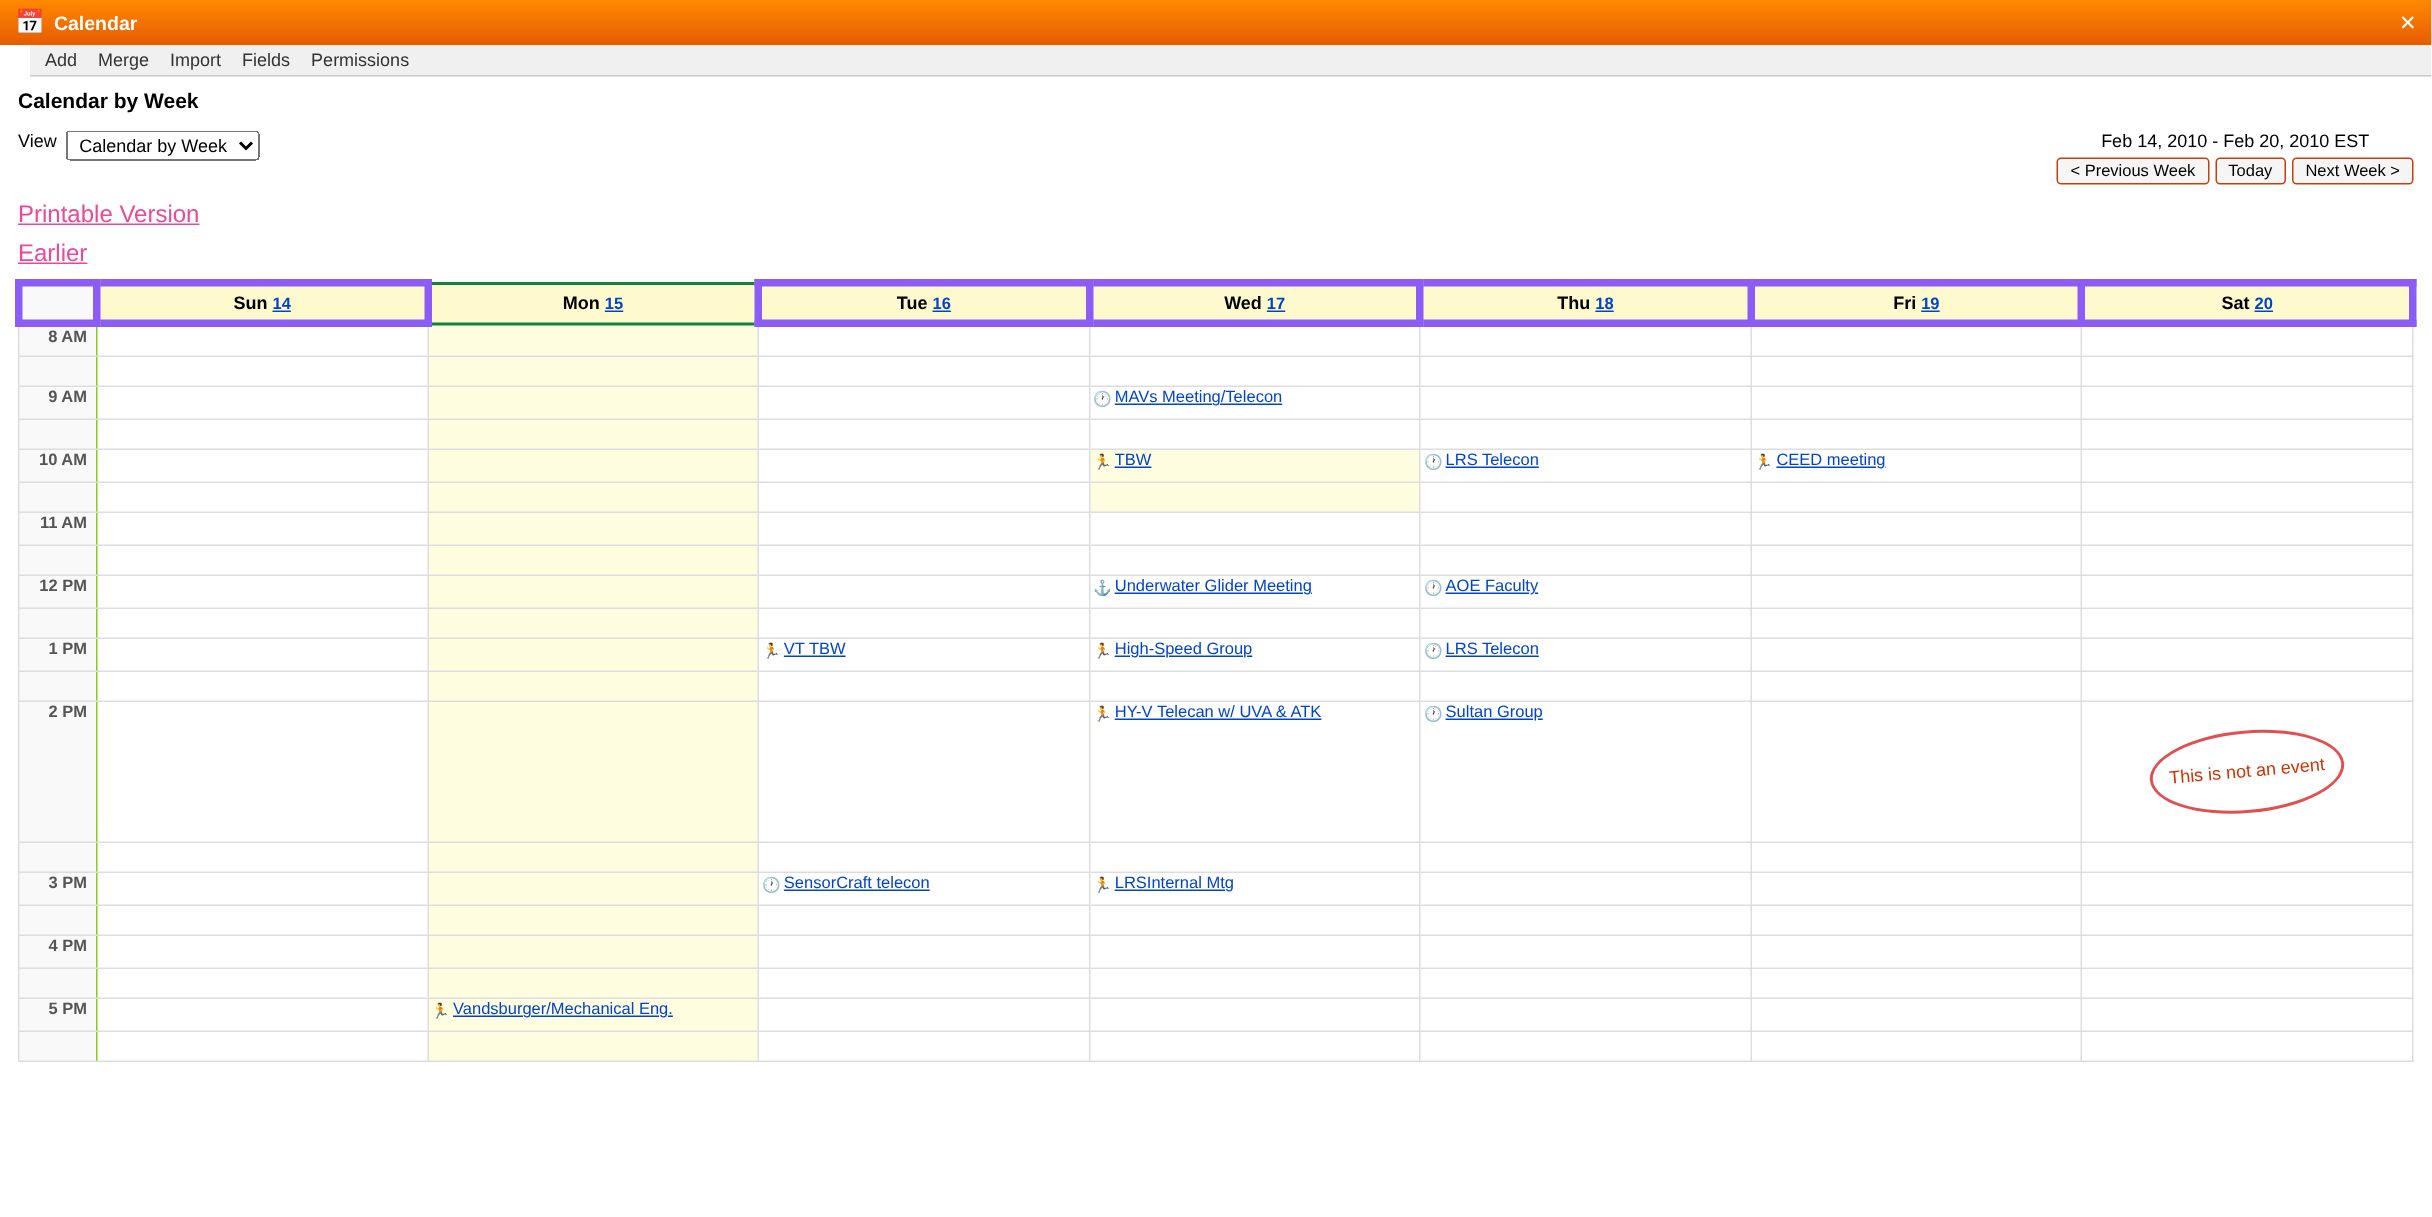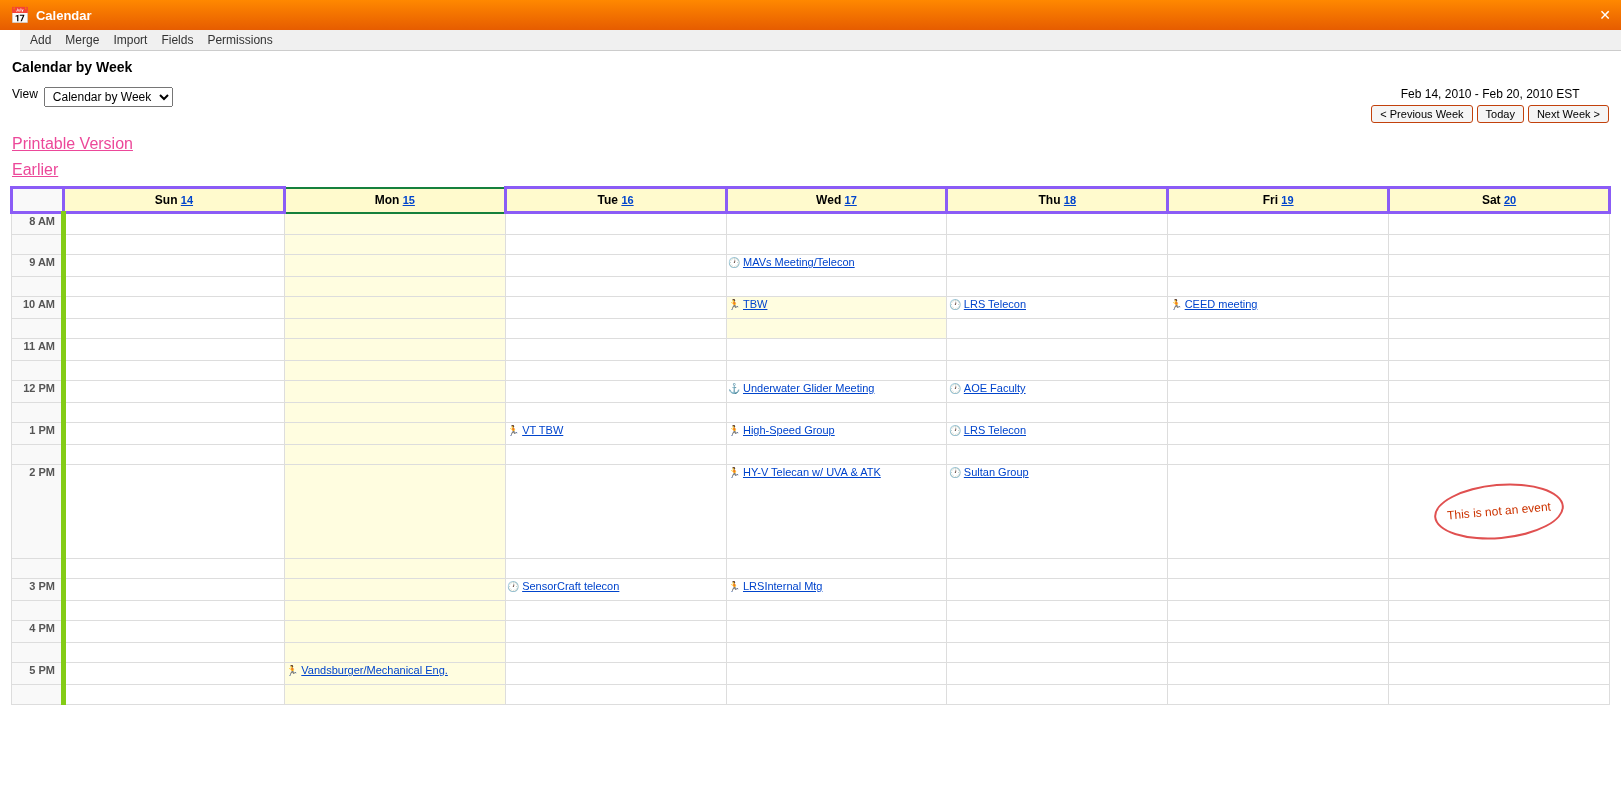--- a/index.html
+++ b/index.html
@@ -59,21 +59,21 @@
 
     
     #calendar-container { padding: 0 10px 10px 10px; }
     table.cal {
       width: 100%;
       border-collapse: collapse;
       table-layout: fixed;
     }
     table.cal th {
       background: #fffacd;
-      border: 3px solid #8b5cf6;
+      border: 5px solid #8b5cf6;
       text-align: center;
       padding: 4px 2px;
       font-size: 12px;
       font-weight: bold;
     }
     table.cal th.today-header {
       background: #fffacd;
       border: 2px solid #15803d;
     }
     table.cal td {
@@ -85,21 +85,21 @@
     }
     table.cal td.time-col {
       background: #f9f9f9;
       text-align: right;
       padding-right: 6px;
       color: #555;
       font-size: 11px;
       width: 52px;
       white-space: nowrap;
       vertical-align: top;
-      border-right: 5px solid #84cc16;
+      border-right: 1px solid #84cc16;
     }
     table.cal td.event-cell {
       background: #fff;
     }
     table.cal td.highlight-cell {
       background: #fffde0;
     }
     table.cal tr.half-hour td { height: 20px; }
     table.cal a {
       color: #0044cc;

